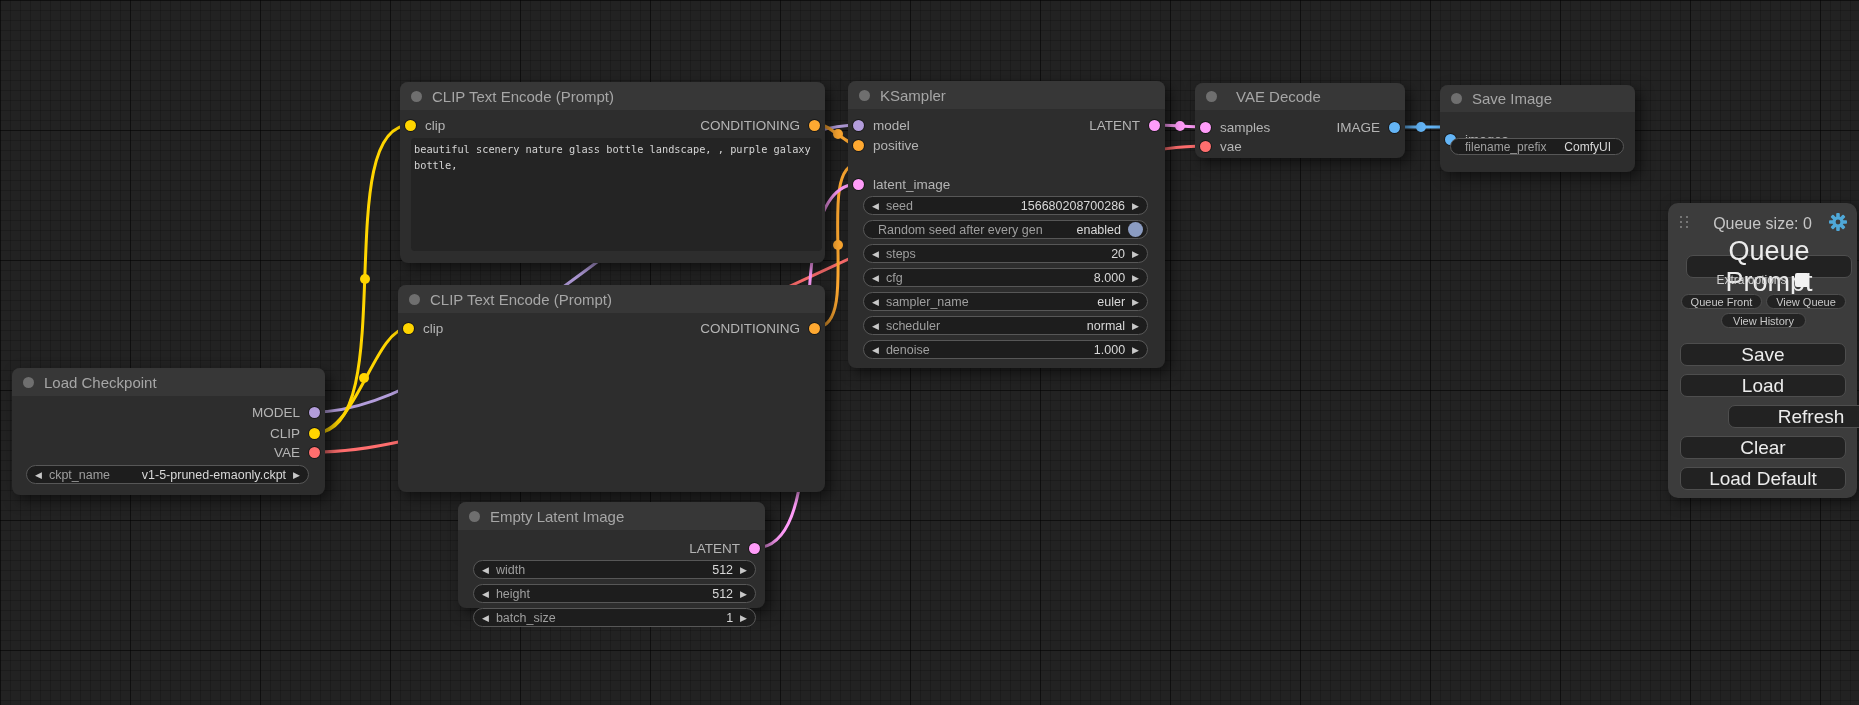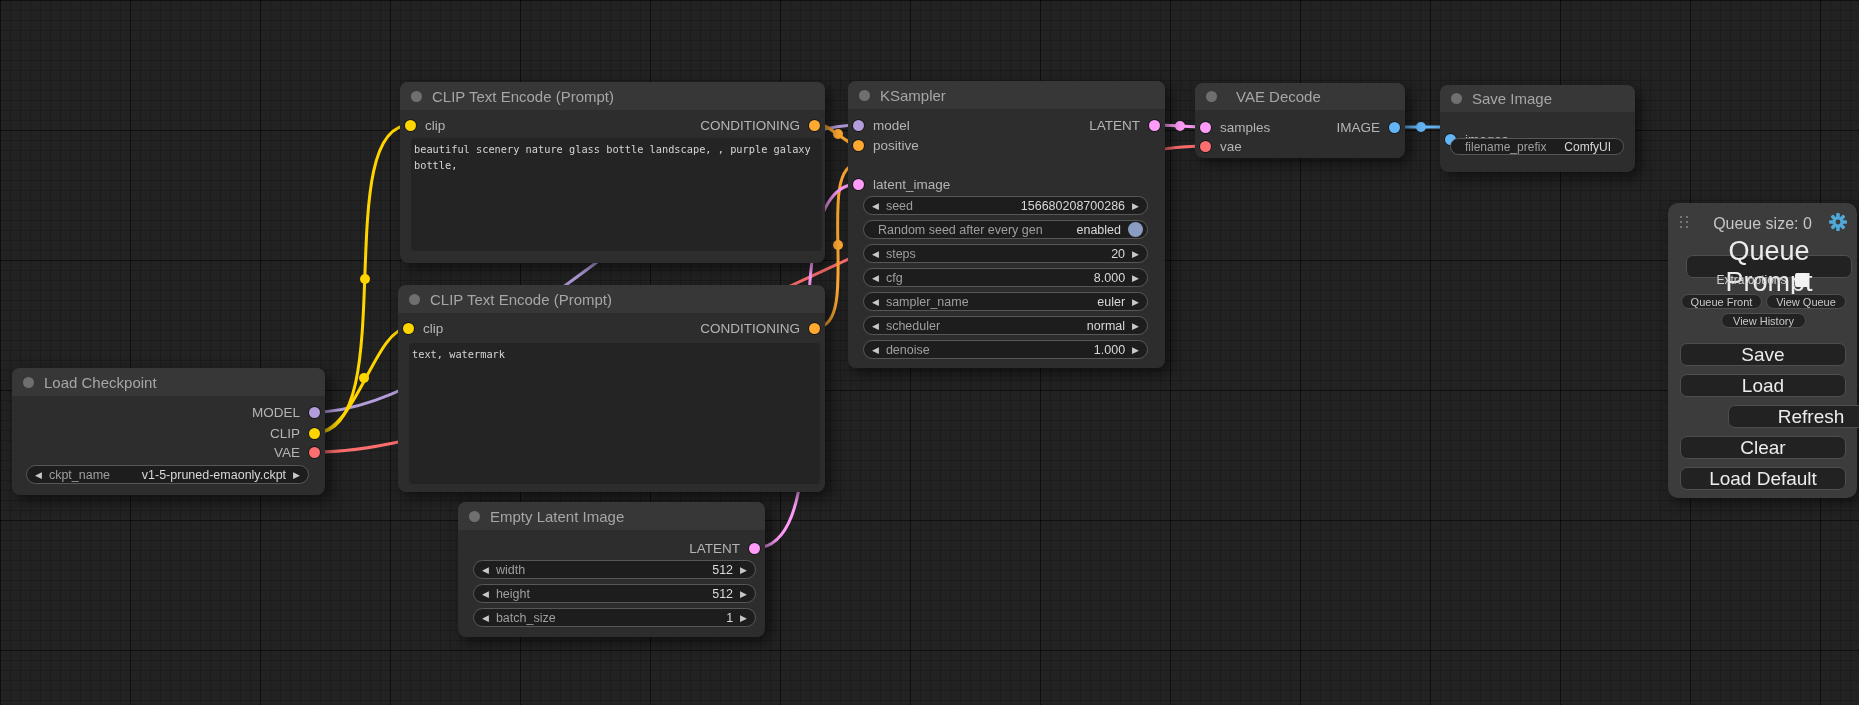--- a/index.html
+++ b/index.html
@@ -127,21 +127,20 @@
       <span class="ntitle">CLIP Text Encode (Prompt)</span>
     </div>
     <div class="row in" style="top:33px;">
       <span class="slotdot" style="background: rgb(255, 213, 0);"></span>
       <span class="slbl">clip</span>
     </div>
     <div class="row out" style="top:33px;">
       <span class="slbl">CONDITIONING</span>
       <span class="slotdot" style="background: rgb(255, 169, 49);"></span>
     </div>
-    <div class="textarea" style="left:11px;top:58px;width:411px;height:141px;">text, watermark</div>
   </div>
 
   <div class="node" style="left:848px;top:81px;width:317px;height:287px;">
     <div class="nheader">
       <span class="ndot"></span>
       <span class="ntitle">KSampler</span>
     </div>
     <div class="row in" style="top:34px;">
       <span class="slotdot" style="background: rgb(179, 157, 219);"></span>
       <span class="slbl">model</span>
@@ -229,21 +228,21 @@
     <div class="row in" style="top:44px;">
       <span class="slotdot" style="background: rgb(100, 181, 246);"></span>
       <span class="slbl">images</span>
     </div>
     <div class="pill noarrow" style="left:10px;top:53px;width:174px;height:17px;font-size:12px;">
       <span class="wlbl">filename_prefix</span>
       <span class="wval endpad">ComfyUI</span>
     </div>
   </div>
 
-  <div class="node" style="left:458px;top:502px;width:307px;height:135px;">
+  <div class="node" style="left:458px;top:502px;width:307px;height:106px;">
     <div class="nheader">
       <span class="ndot"></span>
       <span class="ntitle">Empty Latent Image</span>
     </div>
     <div class="row out" style="top:36px;">
       <span class="slbl">LATENT</span>
       <span class="slotdot" style="background: rgb(255, 156, 249);"></span>
     </div>
     <div class="pill" style="left:15px;top:58px;width:283px;">
       <span class="arrL">◀</span>

